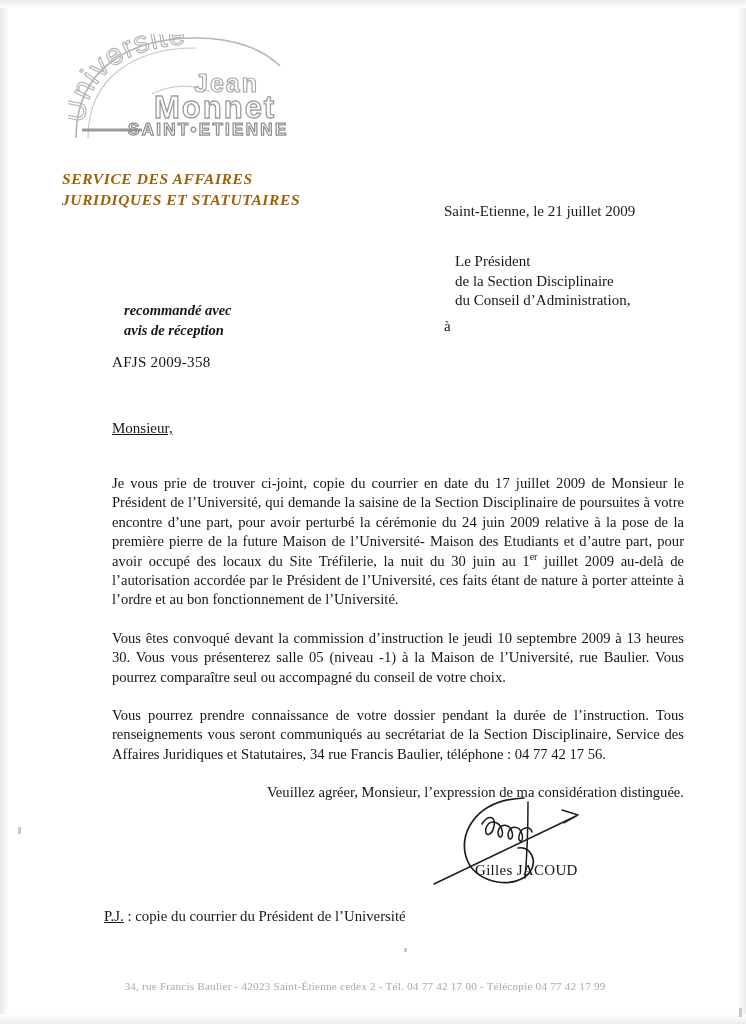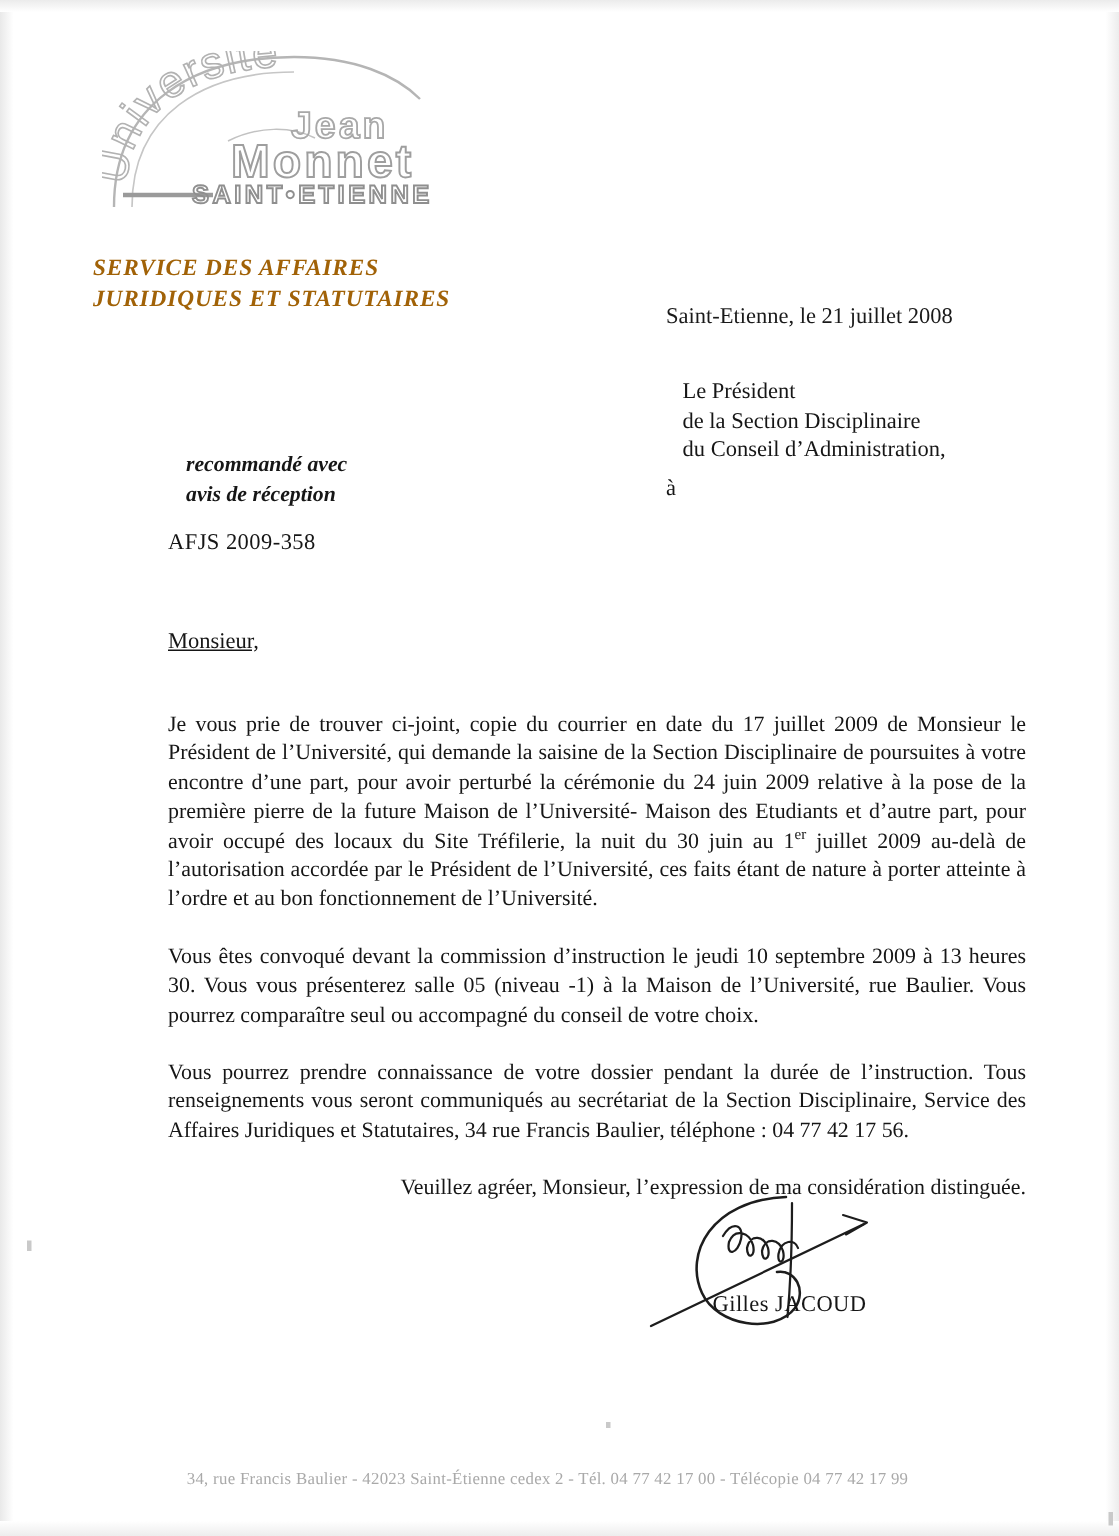--- a/index.html
+++ b/index.html
@@ -249,21 +249,21 @@
 
       <text class="logo-jean" x="126" y="58">Jean</text>
       <text class="logo-monnet" x="86" y="84">Monnet</text>
       <text class="logo-city" x="60" y="101">SAINT•ETIENNE</text>
     </svg>
   </div>
 
   <div class="service-heading">SERVICE DES AFFAIRES
 JURIDIQUES ET STATUTAIRES</div>
 
-  <div class="date-line">Saint-Etienne, le 21 juillet 2008</div>
+  <div class="date-line">Saint-Etienne, le 21 juillet 2009</div>
 
   <div class="recipient">
     <div>Le Président</div>
     <div>de la Section Disciplinaire</div>
     <div>du Conseil d’Administration,</div>
   </div>
   <div class="a-marker">à</div>
 
   <div class="mailing-mode" style="white-space: pre-line;">recommandé avec
 avis de réception</div>
@@ -293,16 +293,19 @@
                C 88 30, 98 32, 100 40 C 102 48, 96 50, 96 42
                C 98 32, 108 34, 110 42 C 112 50, 106 52, 107 44
                C 109 34, 118 34, 120 40" fill="none" stroke="#1c1c1c" stroke-width="1.5" stroke-linecap="round"></path>
 
       <path d="M22 92 L 164 24" fill="none" stroke="#1d1d1d" stroke-width="1.5" stroke-linecap="round"></path>
       <path d="M150 18 L 166 23 L 152 31" fill="none" stroke="#1d1d1d" stroke-width="1.4" stroke-linecap="round" stroke-linejoin="round"></path>
     </svg>
   </div>
   <div class="signature-name">Gilles JACOUD</div>
 
+  <div class="attachment">
+    <span class="pj-label">P.J.</span><span> : copie du courrier du Président de l’Université</span>
+  </div>
 
   <div class="footer">34, rue Francis Baulier - 42023 Saint-Étienne cedex 2 - Tél. 04 77 42 17 00 - Télécopie 04 77 42 17 99</div>
 
 </div>
 
 </body></html>

